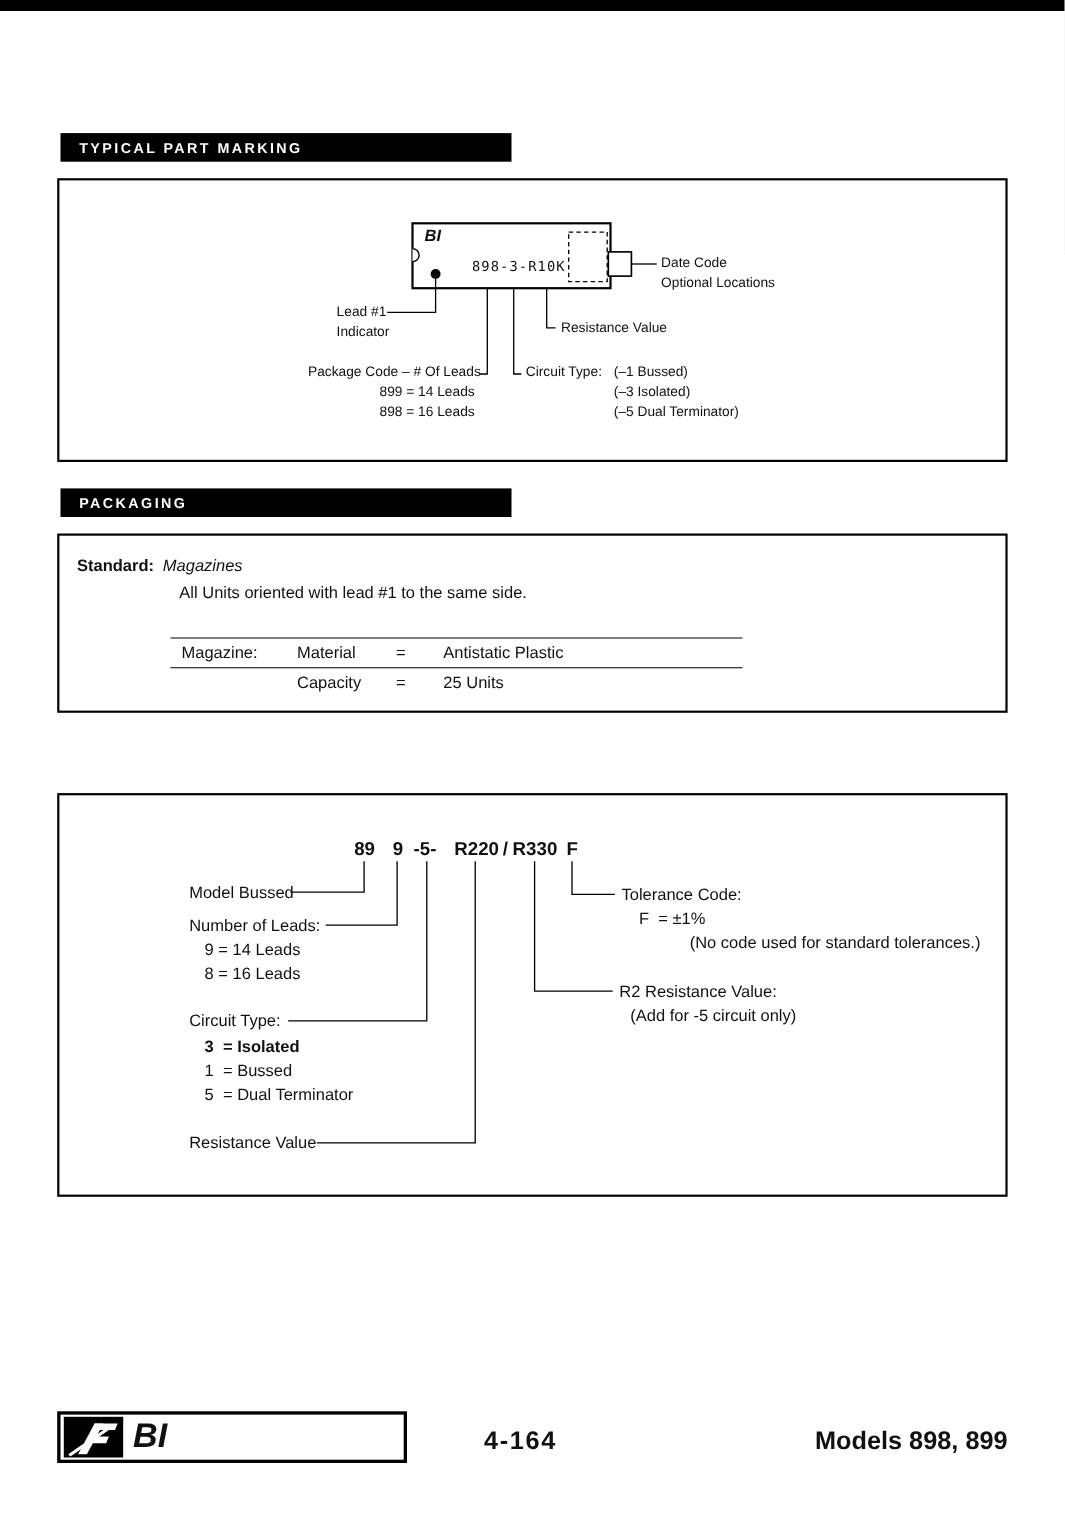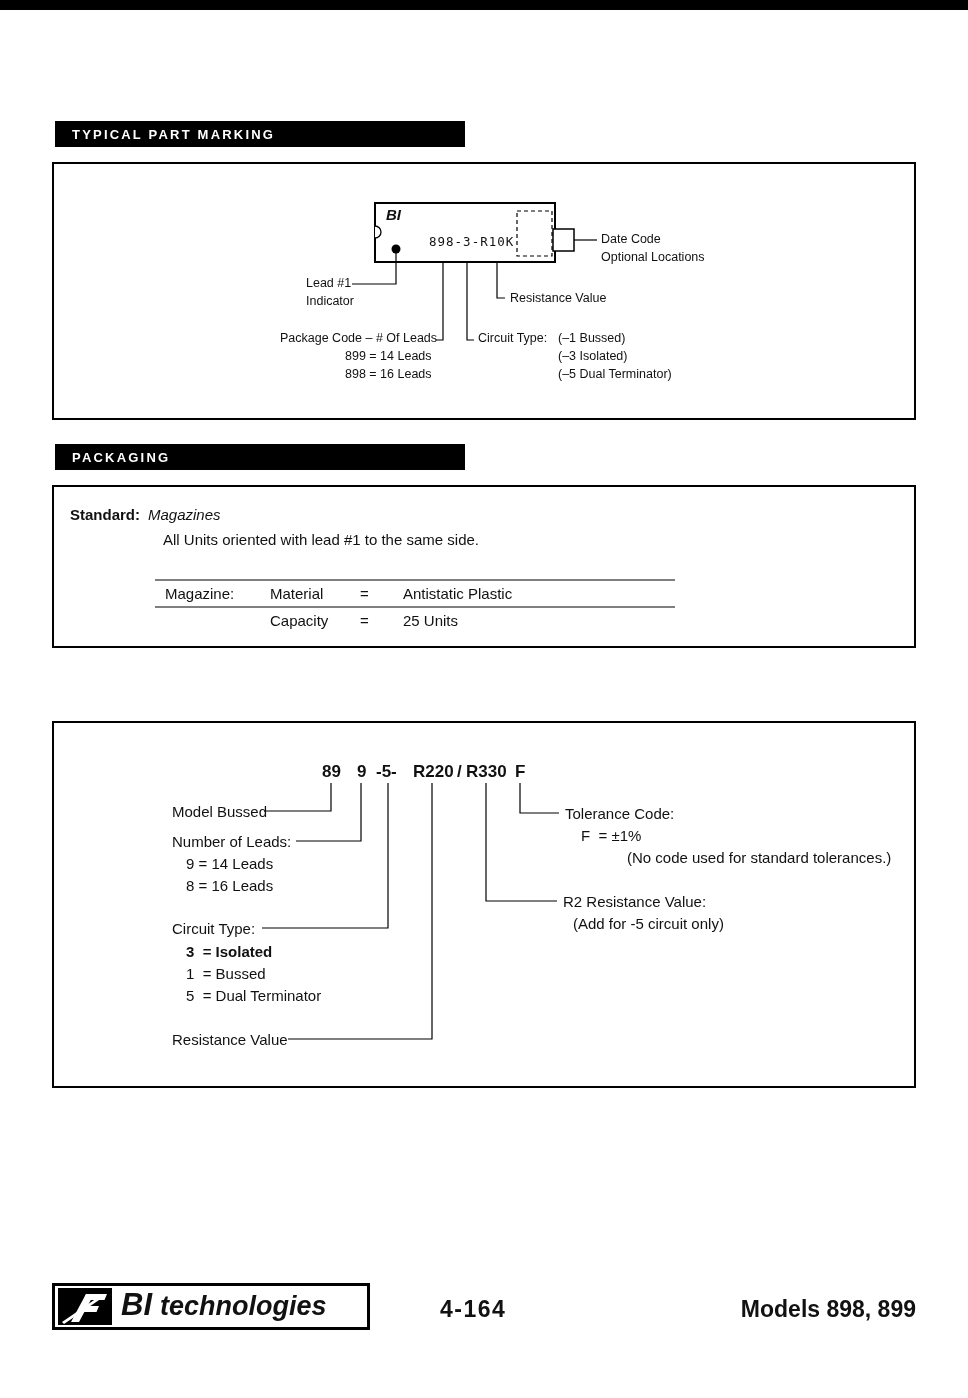--- a/index.html
+++ b/index.html
@@ -130,17 +130,16 @@
   <span class="t s15" style="left:172px;top:1031px;">Resistance Value</span>
 
   <span class="t s15" style="left:565px;top:805px;">Tolerance Code:</span>
   <span class="t s15" style="left:581px;top:827px;">F  = ±1%</span>
   <span class="t s15" style="left:594px;top:849px;margin-left:33px;">(No code used for standard tolerances.)</span>
   <span class="t s15" style="left:563px;top:893px;">R2 Resistance Value:</span>
   <span class="t s15" style="left:573px;top:915px;">(Add for -5 circuit only)</span>
 
   <div class="logo-box"></div>
   <span class="t logo-bi" style="left:121px;top:1286px;">BI</span>
-  <span class="t logo-tech" style="left:160px;top:1290px;">technologies</span>
   <span class="t pgnum" style="left:440px;top:1295px;">4-164</span>
   <span class="t models" style="right:52px;top:1295px;">Models 898, 899</span>
 
 </div>
 
 </body></html>

